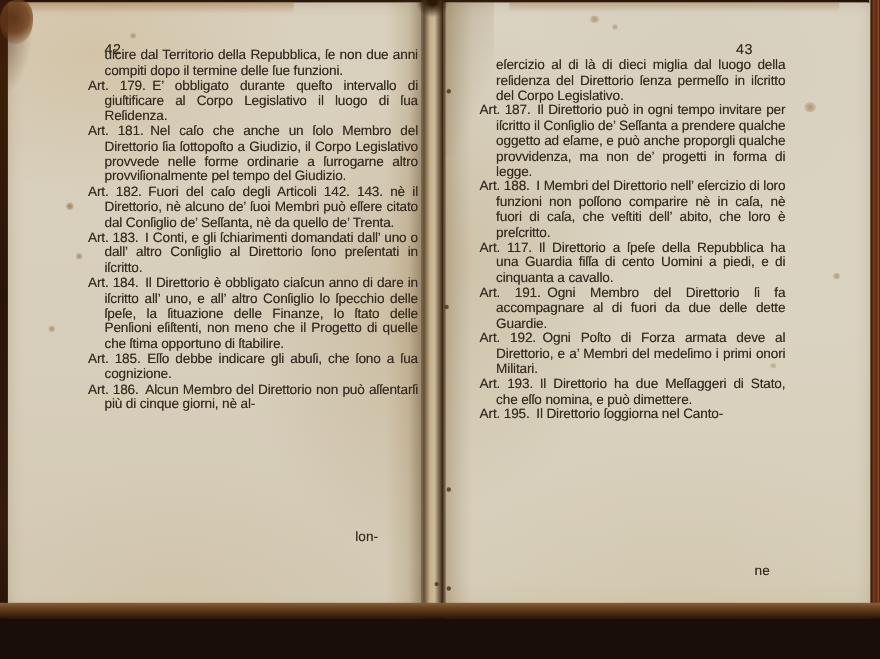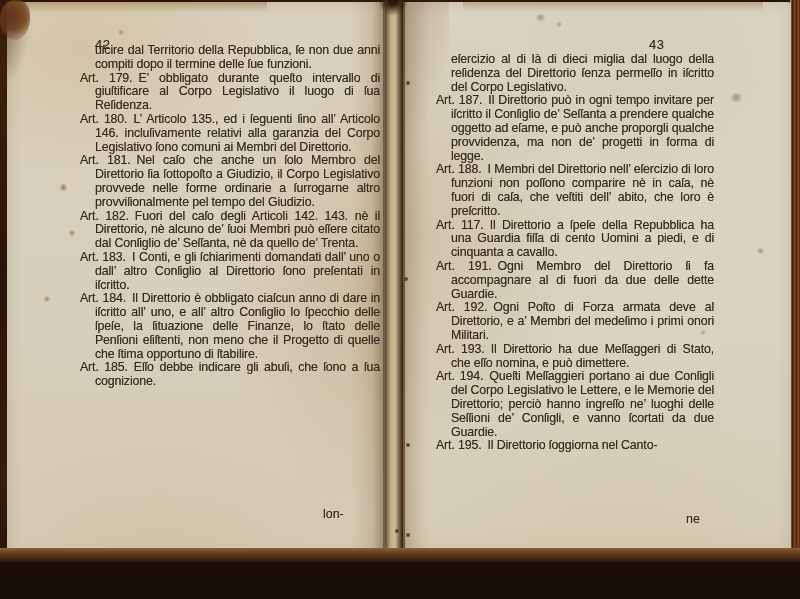--- a/index.html
+++ b/index.html
@@ -71,23 +71,23 @@
     letter-spacing:-0.15px;
     text-shadow:0 0 .5px rgba(58,45,30,.55);
   }
   .tb-left{left:80px;top:44px;width:300px;}
   .tb-right{left:436px;top:53px;width:278px;}
   .para{padding-left:15px;text-indent:-15px;}
   .para.no-label{text-indent:0;}
   .art-label{white-space:nowrap;}
   .pagenum{position:absolute;color:#33291e;font-size:13px;letter-spacing:.5px;text-shadow:0 0 .5px rgba(58,45,30,.5);}
   .pn-left{left:95px;top:37px;}
-  .pn-right{left:649px;top:37px;}
+  .pn-right{left:669px;top:37px;}
   .catchword{position:absolute;color:#33291e;font-size:12.4px;text-shadow:0 0 .5px rgba(58,45,30,.5);}
-  .cw-left{left:323px;top:507px;}
+  .cw-left{left:323px;top:481px;}
   .cw-right{left:686px;top:512px;}
   
   .stain{position:absolute;border-radius:50%;pointer-events:none;}
   .blot{
     left:763px;top:50px;width:30px;height:40px;border-radius:50% 40% 55% 50%;
     background:radial-gradient(circle at 45% 40%,#5e3314 0%,#7a4a24 45%,rgba(122,74,36,.35) 75%,rgba(122,74,36,0) 100%);
     opacity:.9;
   }
   .fox{background:radial-gradient(circle,#8a5c2e 0%,rgba(138,92,46,.45) 55%,rgba(138,92,46,0) 100%);}
   .topstain{
@@ -122,36 +122,35 @@
   <div class="stitch" style="left:406px;top:443px;"></div>
   <div class="stitch" style="left:395px;top:529px;"></div>
   <div class="stitch" style="left:406px;top:533px;"></div>
 
   <div class="pagenum pn-left">42</div>
   <div class="pagenum pn-right">43</div>
 
   <div class="textblock tb-left" id="left-text">
       <div class="para no-label">uſcire dal Territorio della Repubblica, ſe non due anni compiti dopo il termine delle ſue funzioni.</div>
       <div class="para"><span class="art-label">Art. 179.</span> E’ obbligato durante queſto intervallo di giuſtificare al Corpo Legislativo il luogo di ſua Reſidenza.</div>
-      <div class="para"><span class="art-label">Art. 180.</span> L’ Articolo 135., ed i ſeguenti ſino all’ Articolo 146. incluſivamente relativi alla garanzia del Corpo Legislativo ſono comuni ai Membri del Direttorio.</div>
       <div class="para"><span class="art-label">Art. 181.</span> Nel caſo che anche un ſolo Membro del Direttorio ſia ſottopoſto a Giudizio, il Corpo Legislativo provvede nelle forme ordinarie a ſurrogarne altro provviſionalmente pel tempo del Giudizio.</div>
       <div class="para"><span class="art-label">Art. 182.</span> Fuori del caſo degli Articoli 142. 143. nè il Direttorio, nè alcuno de’ ſuoi Membri può eſſere citato dal Conſiglio de’ Seſſanta, nè da quello de’ Trenta.</div>
       <div class="para"><span class="art-label">Art. 183.</span> I Conti, e gli ſchiarimenti domandati dall’ uno o dall’ altro Conſiglio al Direttorio ſono preſentati in iſcritto.</div>
       <div class="para"><span class="art-label">Art. 184.</span> Il Direttorio è obbligato ciaſcun anno di dare in iſcritto all’ uno, e all’ altro Conſiglio lo ſpecchio delle ſpeſe, la ſituazione delle Finanze, lo ſtato delle Penſioni eſiſtenti, non meno che il Progetto di quelle che ſtima opportuno di ſtabilire.</div>
       <div class="para"><span class="art-label">Art. 185.</span> Eſſo debbe indicare gli abuſi, che ſono a ſua cognizione.</div>
+      <div class="para"><span class="art-label">Art. 186.</span> Alcun Membro del Direttorio non può aſſentarſi più di cinque giorni, nè al-</div>
     </div>
   <div class="textblock tb-right" id="right-text">
       <div class="para no-label">eſercizio al di là di dieci miglia dal luogo della reſidenza del Direttorio ſenza permeſſo in iſcritto del Corpo Legislativo.</div>
       <div class="para"><span class="art-label">Art. 187.</span> Il Direttorio può in ogni tempo invitare per iſcritto il Conſiglio de’ Seſſanta a prendere qualche oggetto ad eſame, e può anche proporgli qualche provvidenza, ma non de’ progetti in forma di legge.</div>
       <div class="para"><span class="art-label">Art. 188.</span> I Membri del Direttorio nell’ eſercizio di loro funzioni non poſſono comparire nè in caſa, nè fuori di caſa, che veſtiti dell’ abito, che loro è preſcritto.</div>
       <div class="para"><span class="art-label">Art. 117.</span> Il Direttorio a ſpeſe della Repubblica ha una Guardia fiſſa di cento Uomini a piedi, e di cinquanta a cavallo.</div>
       <div class="para"><span class="art-label">Art. 191.</span> Ogni Membro del Direttorio ſi fa accompagnare al di fuori da due delle dette Guardie.</div>
       <div class="para"><span class="art-label">Art. 192.</span> Ogni Poſto di Forza armata deve al Direttorio, e a’ Membri del medeſimo i primi onori Militari.</div>
       <div class="para"><span class="art-label">Art. 193.</span> Il Direttorio ha due Meſſaggeri di Stato, che eſſo nomina, e può dimettere.</div>
-      <div class="para"><span class="art-label">Art. 194.</span> Queſti Meſſaggieri portano ai due Conſigli del Corpo Legislativo le Lettere, e le Memorie del Direttorio; perciò hanno ingreſſo ne’ luoghi delle Seſſioni de’ Conſigli, e vanno ſcortati da due Guardie.</div>
       <div class="para"><span class="art-label">Art. 195.</span> Il Direttorio ſoggiorna nel Canto-</div>
     </div>
 
   <div class="catchword cw-left">lon-</div>
   <div class="catchword cw-right">ne</div>
 
   <div class="blot"></div>
   <div class="stain fox" style="left:731px;top:93px;width:11px;height:9px;opacity:.55;"></div>
   <div class="stain fox" style="left:60px;top:184px;width:7px;height:7px;opacity:.7;"></div>
   <div class="stain fox" style="left:69px;top:230px;width:6px;height:6px;opacity:.6;"></div>

